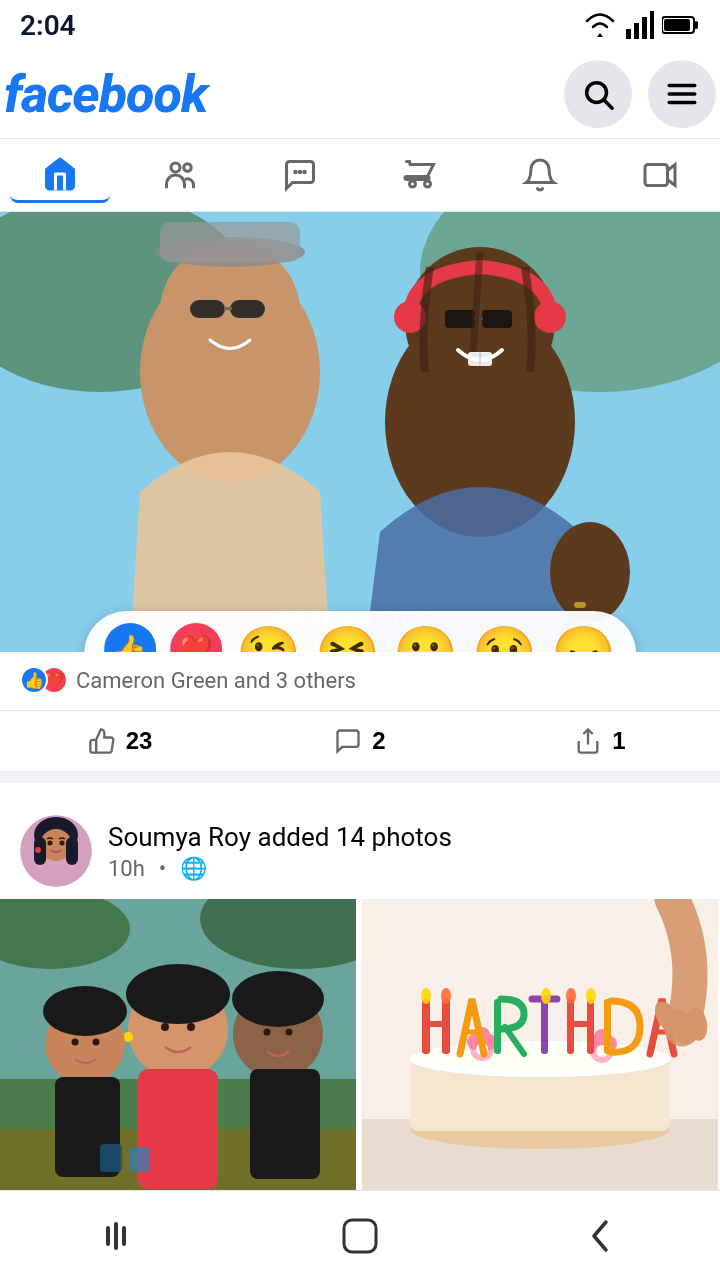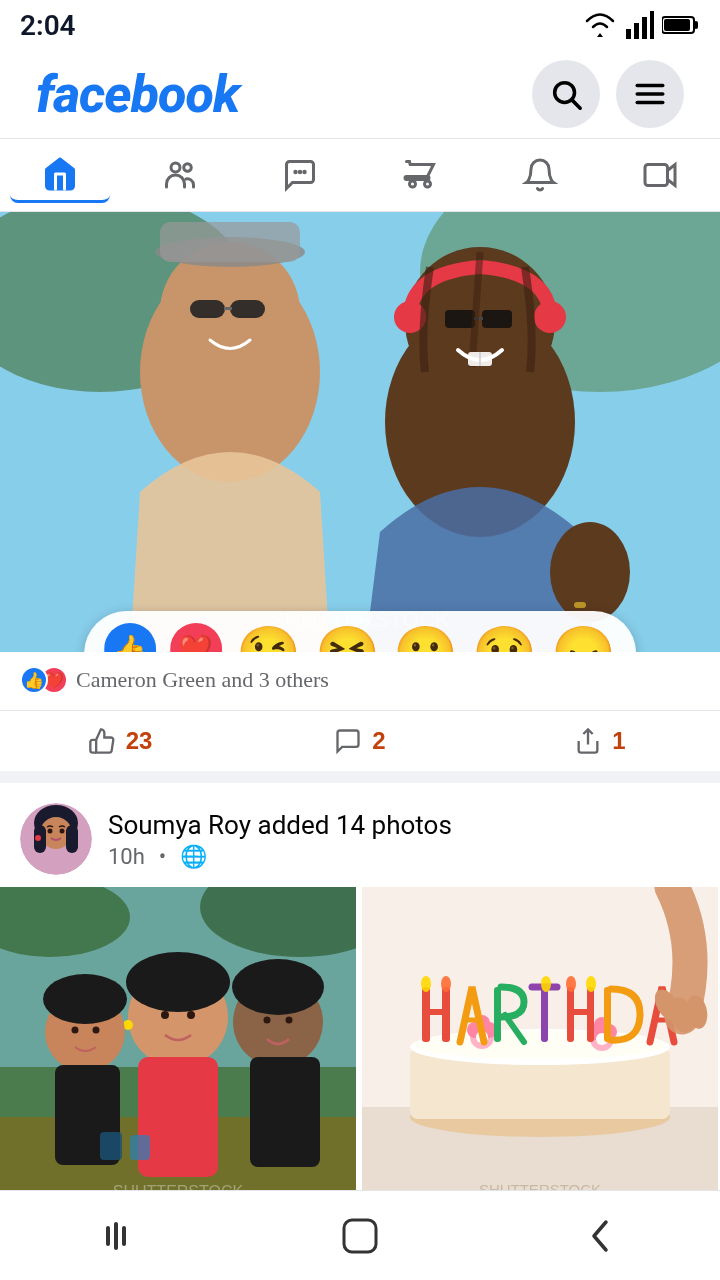--- a/index.html
+++ b/index.html
@@ -34,21 +34,21 @@
     .status-icons svg {
       fill: #000;
     }
 
     
     .header {
       background: #fff;
       display: flex;
       align-items: center;
       justify-content: space-between;
-      padding: 10px 36px;
+      padding: 10px 4px;
       border-bottom: 1px solid #e4e6eb;
     }
     .logo {
       font-size: 52px;
       font-weight: 800;
       color: #1877f2;
       font-style: italic;
       letter-spacing: -1px;
     }
     .header-actions {
@@ -146,30 +146,30 @@
     .action-btn {
       flex: 1;
       display: flex;
       justify-content: center;
       gap: 10px;
       padding: 16px 8px;
       cursor: pointer;
       background: #fff;
       border: none;
       font-size: 24px;
-      color: #c2410c;
+      color: #000000;
       font-weight: 600;
       border-radius: 8px;
     }
 
     
     .post-header {
       display: flex;
       align-items: center;
-      padding: 20px 20px 12px;
+      padding: 32px 20px 12px;
       gap: 16px;
     }
     .avatar {
       width: 72px;
       height: 72px;
       border-radius: 50%;
       overflow: hidden;
       flex-shrink: 0;
     }
     .post-meta {
@@ -420,21 +420,21 @@
       </div>
     </div>
 
     <div style="height: 50px; background:#fff; padding: 14px 20px 0;">
       <div style="display:flex; align-items:center; gap:8px;">
 
         <div style="display:flex;">
           <div style="width:28px;height:28px;border-radius:50%;background:#1877f2;display:flex;align-items:center;justify-content:center;font-size:16px;border:2px solid #fff;z-index:3;">👍</div>
           <div style="width:28px;height:28px;border-radius:50%;background:#f33e58;display:flex;align-items:center;justify-content:center;font-size:16px;border:2px solid #fff;margin-left:-8px;z-index:2;">❤️</div>
         </div>
-        <span style="font-size:22px;color:#65676b;font-family:Liberation Serif, serif;">Cameron Green and 3 others</span>
+        <span style="font-size:22px;color:#65676b;">Cameron Green and 3 others</span>
       </div>
     </div>
 
     <div class="post-actions">
       <button class="action-btn">
         <svg width="28" height="28" viewBox="0 0 24 24" fill="none" stroke="#65676b" stroke-width="2">
           <path d="M14 9V5a3 3 0 0 0-3-3l-4 9v11h11.28a2 2 0 0 0 2-1.7l1.38-9a2 2 0 0 0-2-2.3H14z"></path>
           <path d="M7 22H4a2 2 0 0 1-2-2v-7a2 2 0 0 1 2-2h3"></path>
         </svg>
         <span>23</span>

